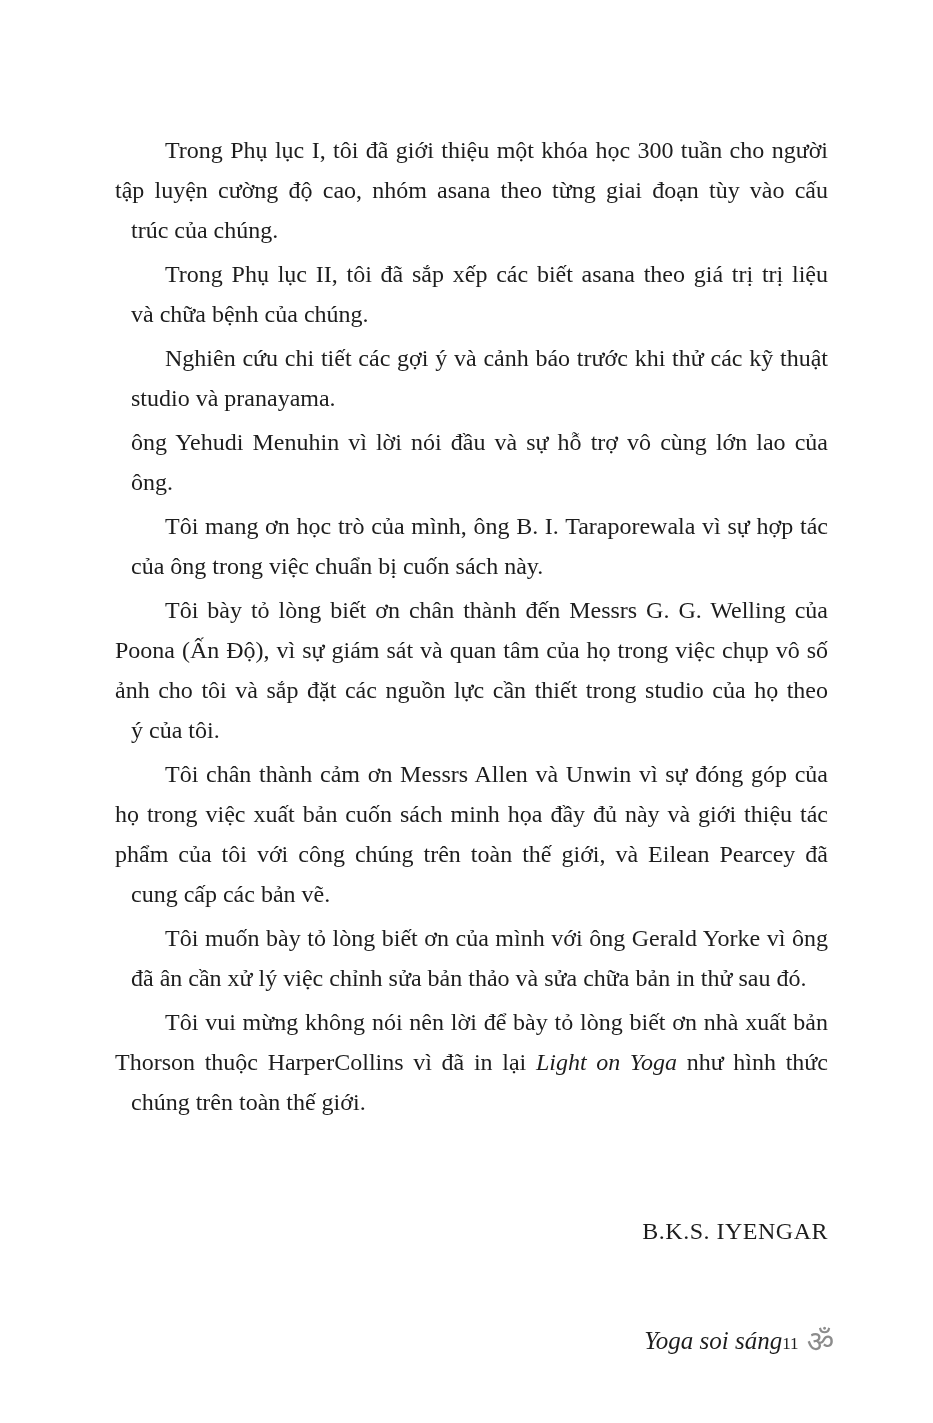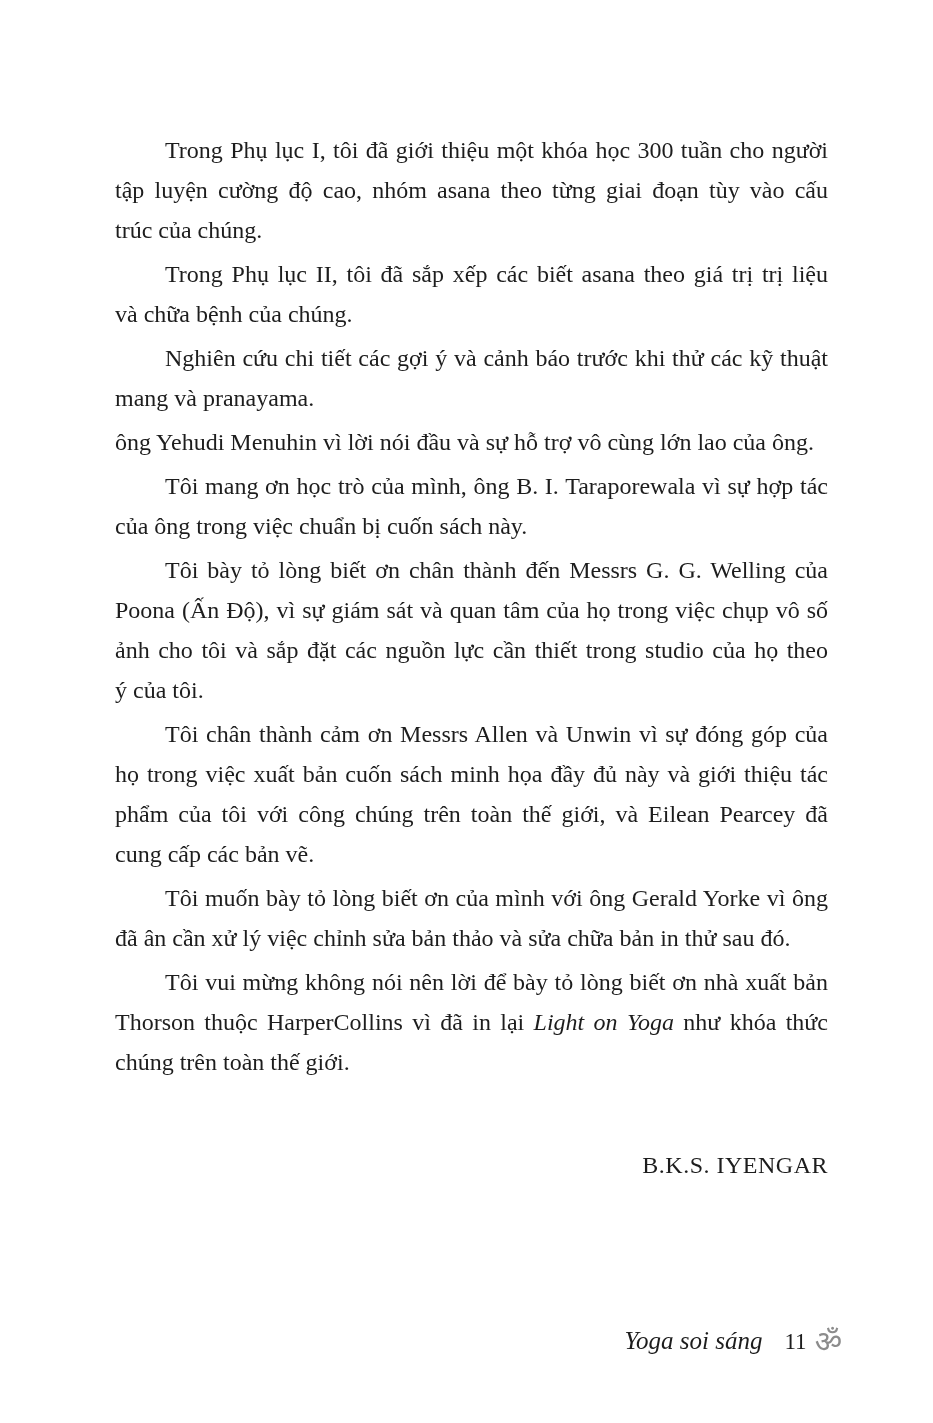--- a/index.html
+++ b/index.html
@@ -29,44 +29,44 @@
   }
   .line {
     text-align: justify;
     text-align-last: justify;
   }
   .line.first {
     padding-left: 50px;
   }
   .line.last {
     text-align-last: left;
+    margin-left: 16px;
   }
   .line i {
   }
   .signature {
     position: absolute;
-    top: 1152px;
+    top: 1218px;
     right: 105px;
     font-size: 24px;
     letter-spacing: 0.5px;
   }
   .footer {
     position: absolute;
     top: 1324px;
-    right: 91px;
+    right: 99px;
     display: flex;
     align-items: baseline;
   }
   .footer .book-title {
     font-style: italic;
     font-size: 25px;
   }
   .footer .page-num {
-    font-size: 23px;
-    margin-left: 22px;
+    font-size: 17px;
   }
   .footer .om {
     font-family: "DejaVu Sans", sans-serif;
     font-size: 30px;
     line-height: 30px;
     margin-left: 8px;
     position: relative;
     top: 3px;
   }
 </style>
@@ -79,21 +79,21 @@
         <div class="line first"><span>Trong Phụ lục I, tôi đã giới thiệu một khóa học 300 tuần cho người</span></div>
         <div class="line"><span>tập luyện cường độ cao, nhóm asana theo từng giai đoạn tùy vào cấu</span></div>
         <div class="line last"><span>trúc của chúng.</span></div>
       </div>
       <div class="paragraph">
         <div class="line first"><span>Trong Phụ lục II, tôi đã sắp xếp các biết asana theo giá trị trị liệu</span></div>
         <div class="line last"><span>và chữa bệnh của chúng.</span></div>
       </div>
       <div class="paragraph">
         <div class="line first"><span>Nghiên cứu chi tiết các gợi ý và cảnh báo trước khi thử các kỹ thuật</span></div>
-        <div class="line last"><span>mang và pranayama.</span></div>
+        <div class="line last"><span>studio và pranayama.</span></div>
       </div>
       <div class="paragraph">
         <div class="line last"><span>ông Yehudi Menuhin vì lời nói đầu và sự hỗ trợ vô cùng lớn lao của ông.</span></div>
       </div>
       <div class="paragraph">
         <div class="line first"><span>Tôi mang ơn học trò của mình, ông B. I. Taraporewala vì sự hợp tác</span></div>
         <div class="line last"><span>của ông trong việc chuẩn bị cuốn sách này.</span></div>
       </div>
       <div class="paragraph">
         <div class="line first"><span>Tôi bày tỏ lòng biết ơn chân thành đến Messrs G. G. Welling của</span></div>
@@ -106,21 +106,21 @@
         <div class="line"><span>họ trong việc xuất bản cuốn sách minh họa đầy đủ này và giới thiệu tác</span></div>
         <div class="line"><span>phẩm của tôi với công chúng trên toàn thế giới, và Eilean Pearcey đã</span></div>
         <div class="line last"><span>cung cấp các bản vẽ.</span></div>
       </div>
       <div class="paragraph">
         <div class="line first"><span>Tôi muốn bày tỏ lòng biết ơn của mình với ông Gerald Yorke vì ông</span></div>
         <div class="line last"><span>đã ân cần xử lý việc chỉnh sửa bản thảo và sửa chữa bản in thử sau đó.</span></div>
       </div>
       <div class="paragraph">
         <div class="line first"><span>Tôi vui mừng không nói nên lời để bày tỏ lòng biết ơn nhà xuất bản</span></div>
-        <div class="line"><span>Thorson thuộc HarperCollins vì đã in lại </span><i>Light on Yoga</i><span> như khóa thức</span></div>
+        <div class="line"><span>Thorson thuộc HarperCollins vì đã in lại </span><i>Light on Yoga</i><span> như hình thức</span></div>
         <div class="line last"><span>chúng trên toàn thế giới.</span></div>
       </div>
     </div>
   <div class="signature">B.K.S. IYENGAR</div>
   <div class="footer">
     <span class="book-title">Yoga soi sáng</span>
     <span class="page-num">11</span>
     <span class="om" style="color: rgb(140, 140, 140);">ॐ</span>
   </div>
 </div>

